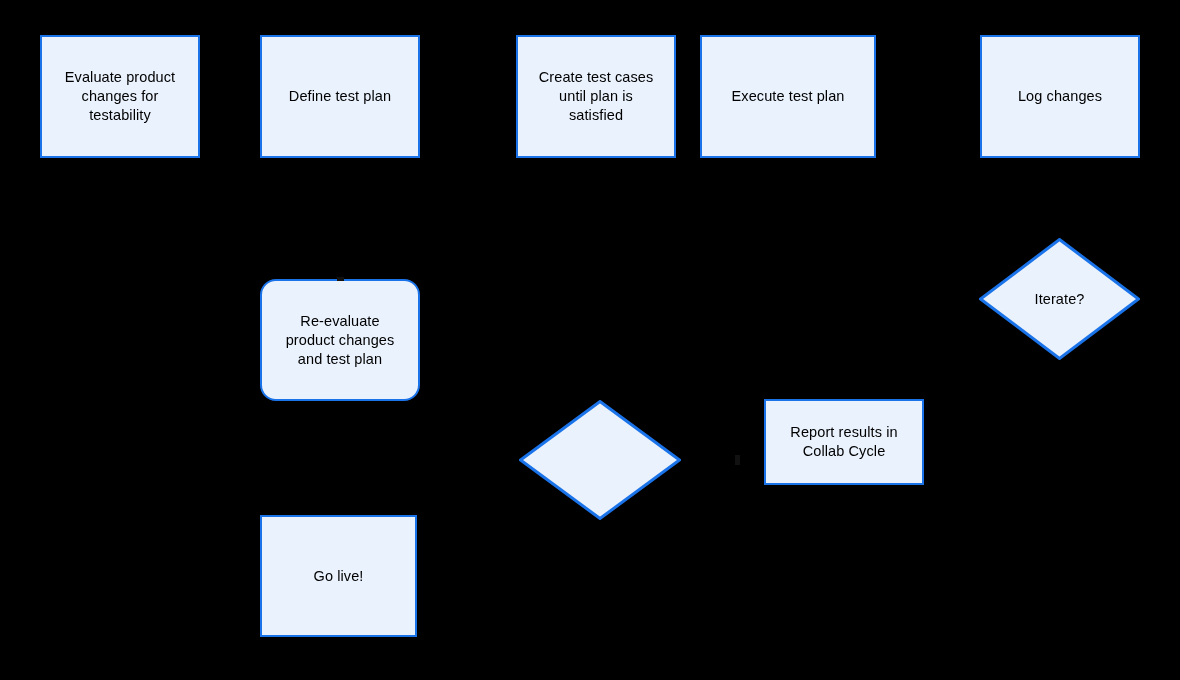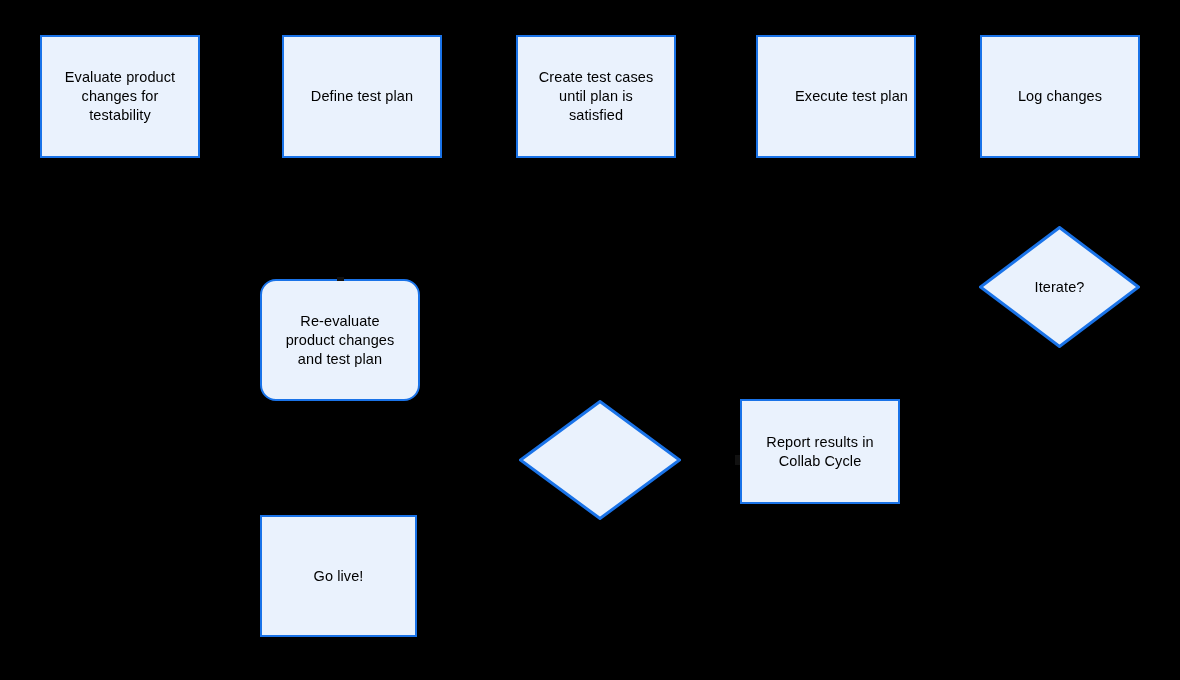--- a/index.html
+++ b/index.html
@@ -63,51 +63,51 @@
 </style>
 </head>
 <body>
 
 <div id="canvas" style="background: rgb(0, 0, 0);">
     <div class="node process" style="left: 40px; top: 35px; width: 160px; height: 123px;">
       <span class="label">Evaluate product
 changes for
 testability</span>
     </div>
-    <div class="node process" style="left: 260px; top: 35px; width: 160px; height: 123px; margin-left: 22px;">
+    <div class="node process" style="left: 260px; top: 35px; width: 160px; height: 123px;">
       <span class="label">Define test plan</span>
     </div>
     <div class="node process" style="left: 516px; top: 35px; width: 160px; height: 123px;">
       <span class="label">Create test cases
 until plan is
 satisfied</span>
     </div>
-    <div class="node process" style="left: 756px; top: 35px; width: 160px; height: 123px; text-align: right;">
+    <div class="node process" style="left: 700px; top: 35px; width: 176px; height: 123px;">
       <span class="label">Execute test plan</span>
     </div>
     <div class="node process" style="left: 980px; top: 35px; width: 160px; height: 123px;">
       <span class="label">Log changes</span>
     </div>
-    <div class="node decision" style="left: 979px; top: 226px; width: 161px; height: 122px;">
+    <div class="node decision" style="left: 979px; top: 238px; width: 161px; height: 122px;">
       <svg class="diamond-svg" viewBox="0 0 161 122" preserveAspectRatio="none">
         <polygon points="80.5,1.5 159.5,61 80.5,120.5 1.5,61" fill="#eaf2fd" stroke="#1a73e8" stroke-width="3" stroke-linejoin="miter"></polygon>
       </svg>
       <span class="label">Iterate?</span>
     </div>
     <div class="node process" style="left: 260px; top: 279px; width: 160px; height: 122px; border-radius: 16px;">
       <span class="label">Re-evaluate
 product changes
 and test plan</span>
     </div>
     <div class="node decision" style="left: 519px; top: 400px; width: 162px; height: 120px;">
       <svg class="diamond-svg" viewBox="0 0 162 120" preserveAspectRatio="none">
         <polygon points="81,1.5 160.5,60 81,118.5 1.5,60" fill="#eaf2fd" stroke="#1a73e8" stroke-width="3" stroke-linejoin="miter"></polygon>
       </svg>
     </div>
-    <div class="node process" style="left: 740px; top: 399px; width: 160px; height: 105px; text-align: center;">
+    <div class="node process" style="left: 764px; top: 399px; width: 160px; height: 86px; text-align: center;">
       <span class="label">Report results in
 Collab Cycle</span>
     </div>
     <div class="node process" style="left: 260px; top: 515px; width: 157px; height: 122px; justify-content: center;">
       <span class="label">Go live!</span>
     </div>
     <div class="stub" style="left: 337px; top: 277px; width: 7px; height: 4px;"></div>
     <div class="stub" style="left: 735px; top: 455px; width: 5px; height: 10px;"></div>
   </div>
 

